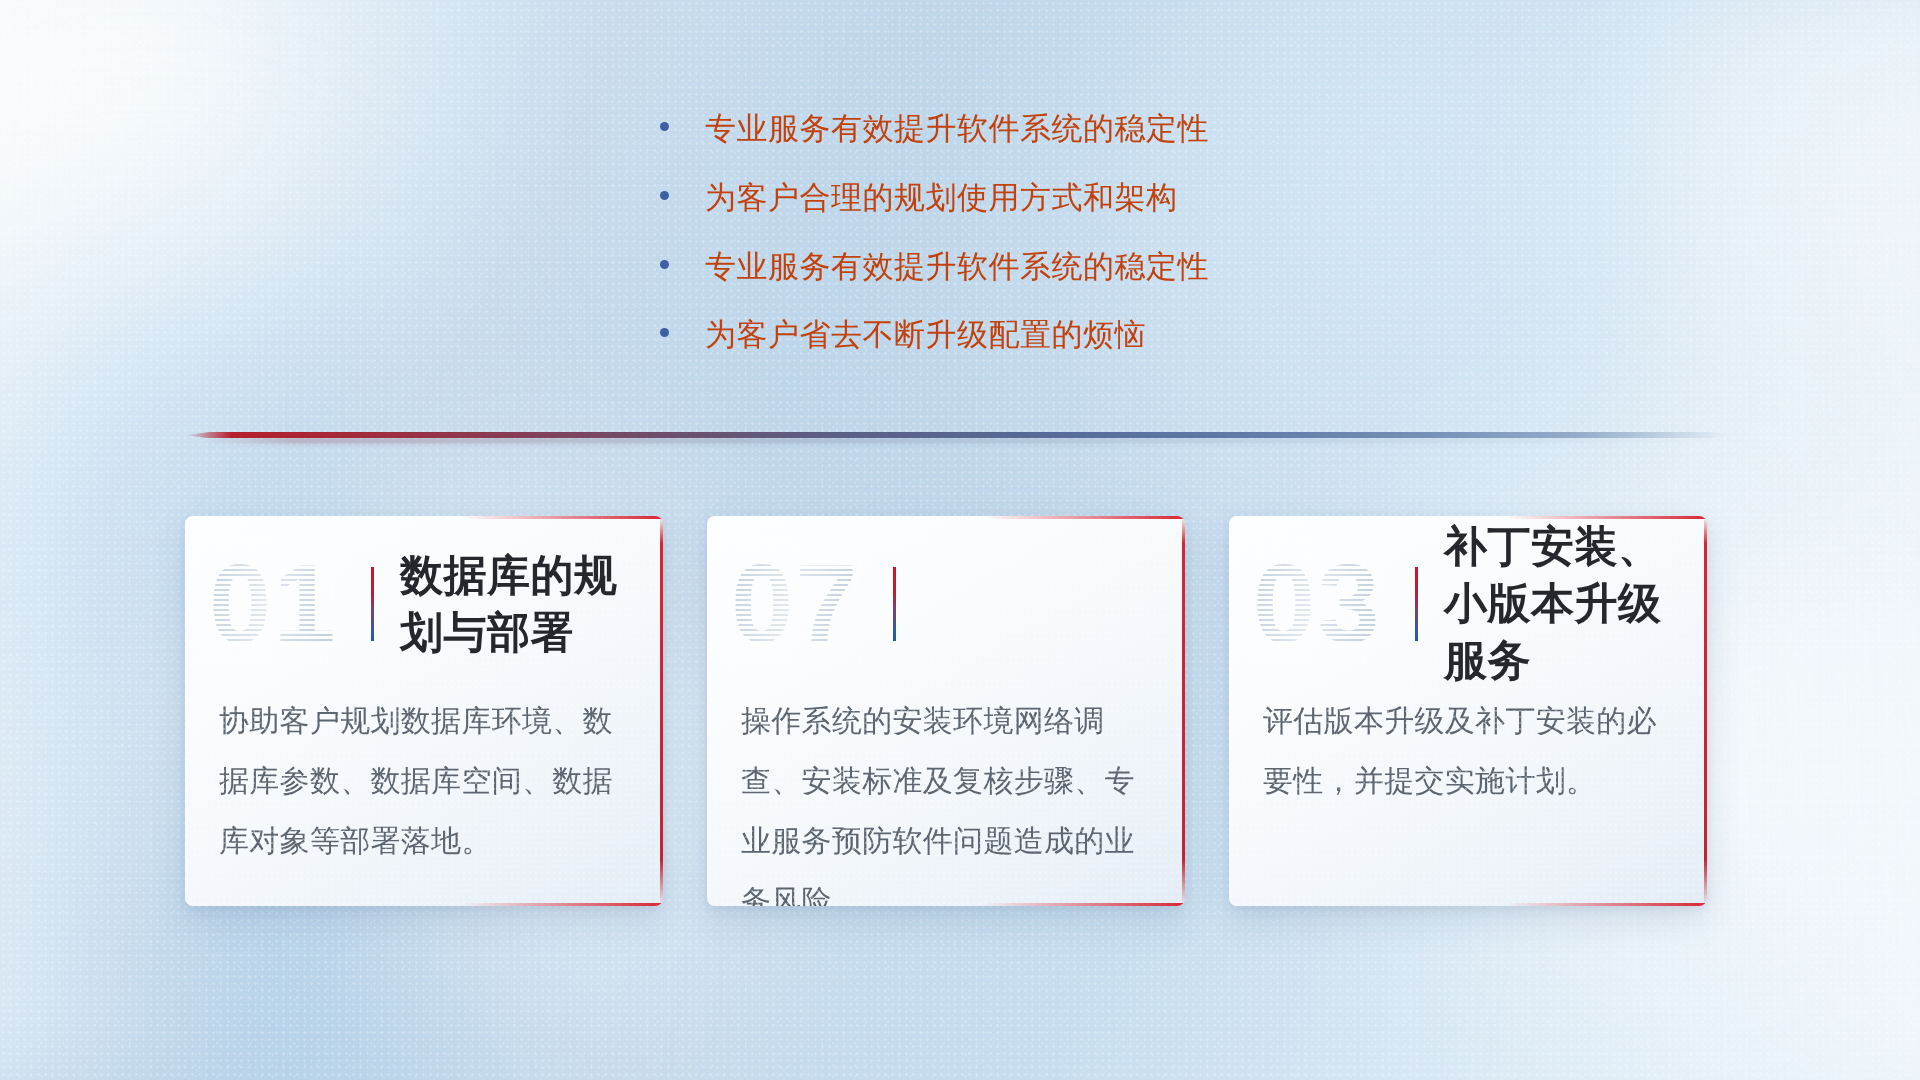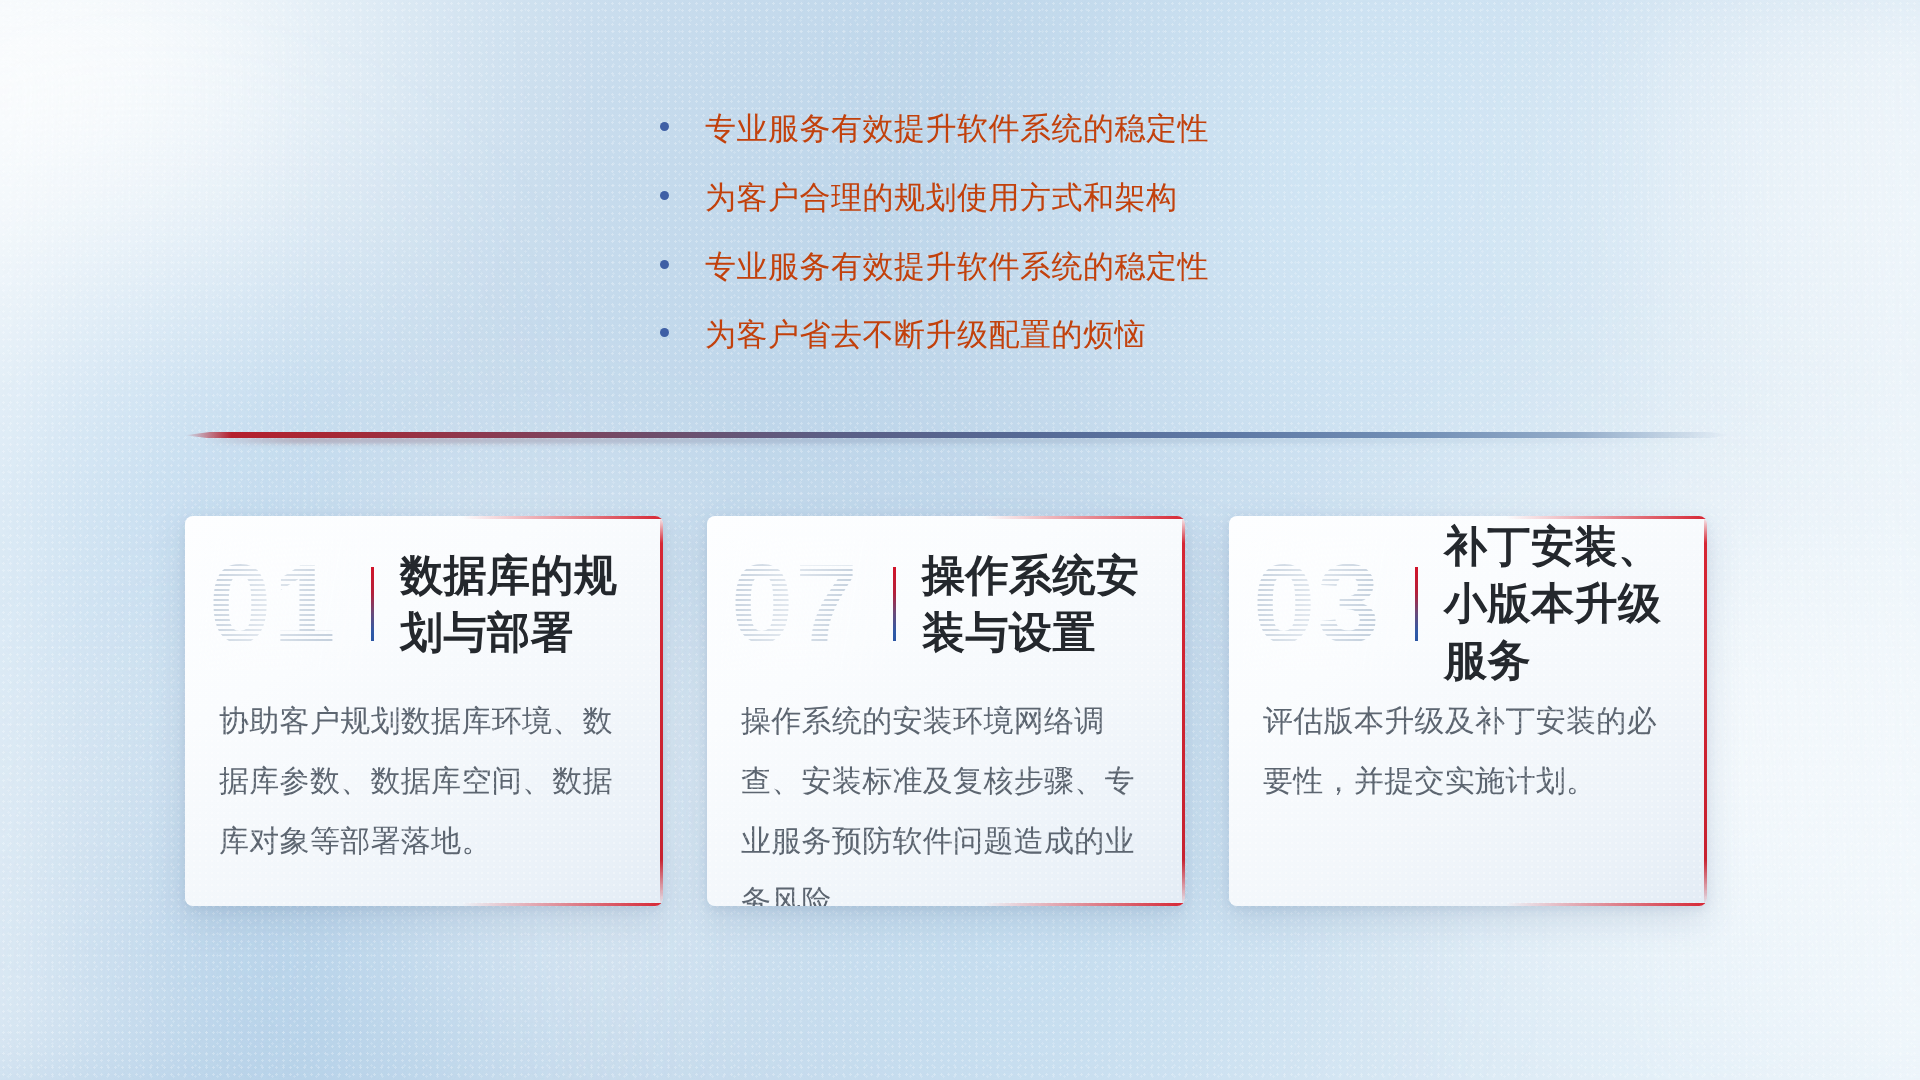--- a/index.html
+++ b/index.html
@@ -355,21 +355,20 @@
   <div class="card">
     <div class="card-texture"></div>
     <div class="card-accent"></div>
     <div class="card-accent-top"></div>
     <div class="card-accent-bottom"></div>
     <div class="card-head">
       <div class="card-number">
         <span class="num-glyph">07</span>
       </div>
       <div class="card-divider"></div>
-      <div class="card-title">操作系统安装与设置</div>
     </div>
     <div class="card-body">操作系统的安装环境网络调查、安装标准及复核步骤、专业服务预防软件问题造成的业务风险。</div>
   </div>
 
   <div class="card">
     <div class="card-texture"></div>
     <div class="card-accent"></div>
     <div class="card-accent-top"></div>
     <div class="card-accent-bottom"></div>
     <div class="card-head">

